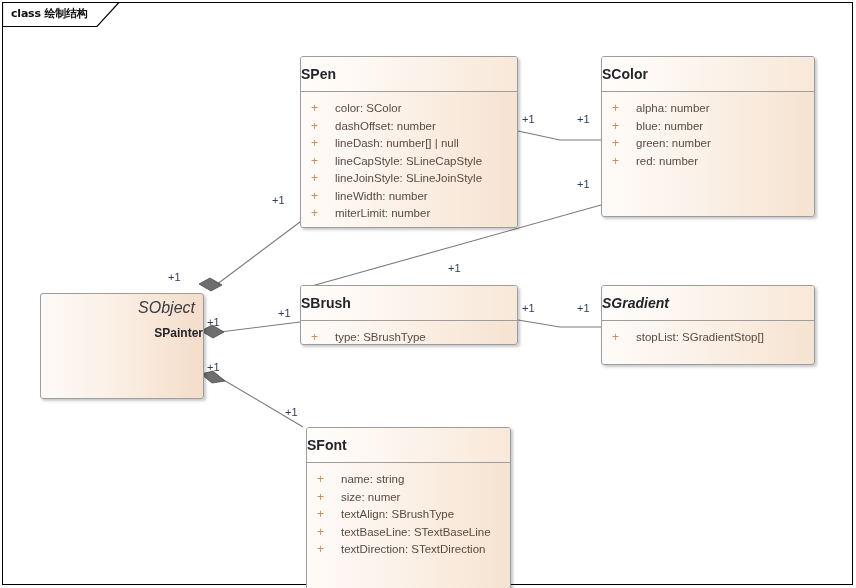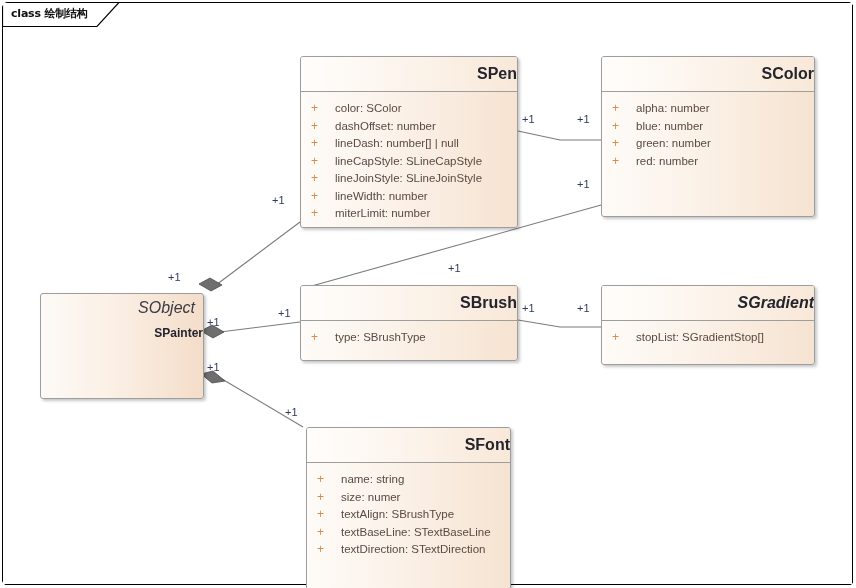--- a/index.html
+++ b/index.html
@@ -6,21 +6,20 @@
   html, body {
     margin: 0; padding: 0;
     background: #ffffff;
     font-family: "Liberation Sans", "DejaVu Sans", sans-serif;
   }
   #canvas {
     position: relative;
     width: 856px; height: 588px;
     background: #ffffff;
     overflow: hidden;
-    border-radius: 14px;
   }
   
   .frame {
     position: absolute;
     left: 2px; top: 2px;
     width: 851px; height: 583px;
     border: 1px solid #000000;
     background: transparent;
   }
   
@@ -56,22 +55,22 @@
   .uml-head {
     position: relative;
     height: 35px;
     border-bottom: 1px solid #9d9d9d;
     background: linear-gradient(to right, #fffdfb 0%, #fdf7f1 35%, #f8e8d8 100%);
   }
   .uml-name {
     position: absolute;
     left: 0; right: 0; top: 50%;
     transform: translateY(-50%);
-    text-align: right;
-    font-size: 16px;
+    text-align: left;
+    font-size: 14px;
     font-weight: 700;
     color: #24242c;
   }
   .uml-name.abstract { font-style: italic; }
   .uml-body {
     position: relative;
     padding: 8px 12px 6px 0;
   }
   .attr {
     position: relative;
@@ -211,21 +210,21 @@
         <span class="vis">+</span><span>red: number</span>
       </div>
     </div>
   </div>
 
   <div class="plain-class" style="left:40px; top:293px; width:164px; height:106px;">
     <div class="plain-parent">SObject</div>
     <div class="plain-name">SPainter</div>
   </div>
 
-  <div class="uml-class" style="left:300px; top:285px; width:218px; height:76px;">
+  <div class="uml-class" style="left:300px; top:285px; width:218px; height:60px;">
     <div class="uml-head">
       <div class="uml-name">SBrush</div>
     </div>
     <div class="uml-body">
       <div class="attr">
         <span class="vis">+</span><span>type: SBrushType</span>
       </div>
     </div>
   </div>
 

